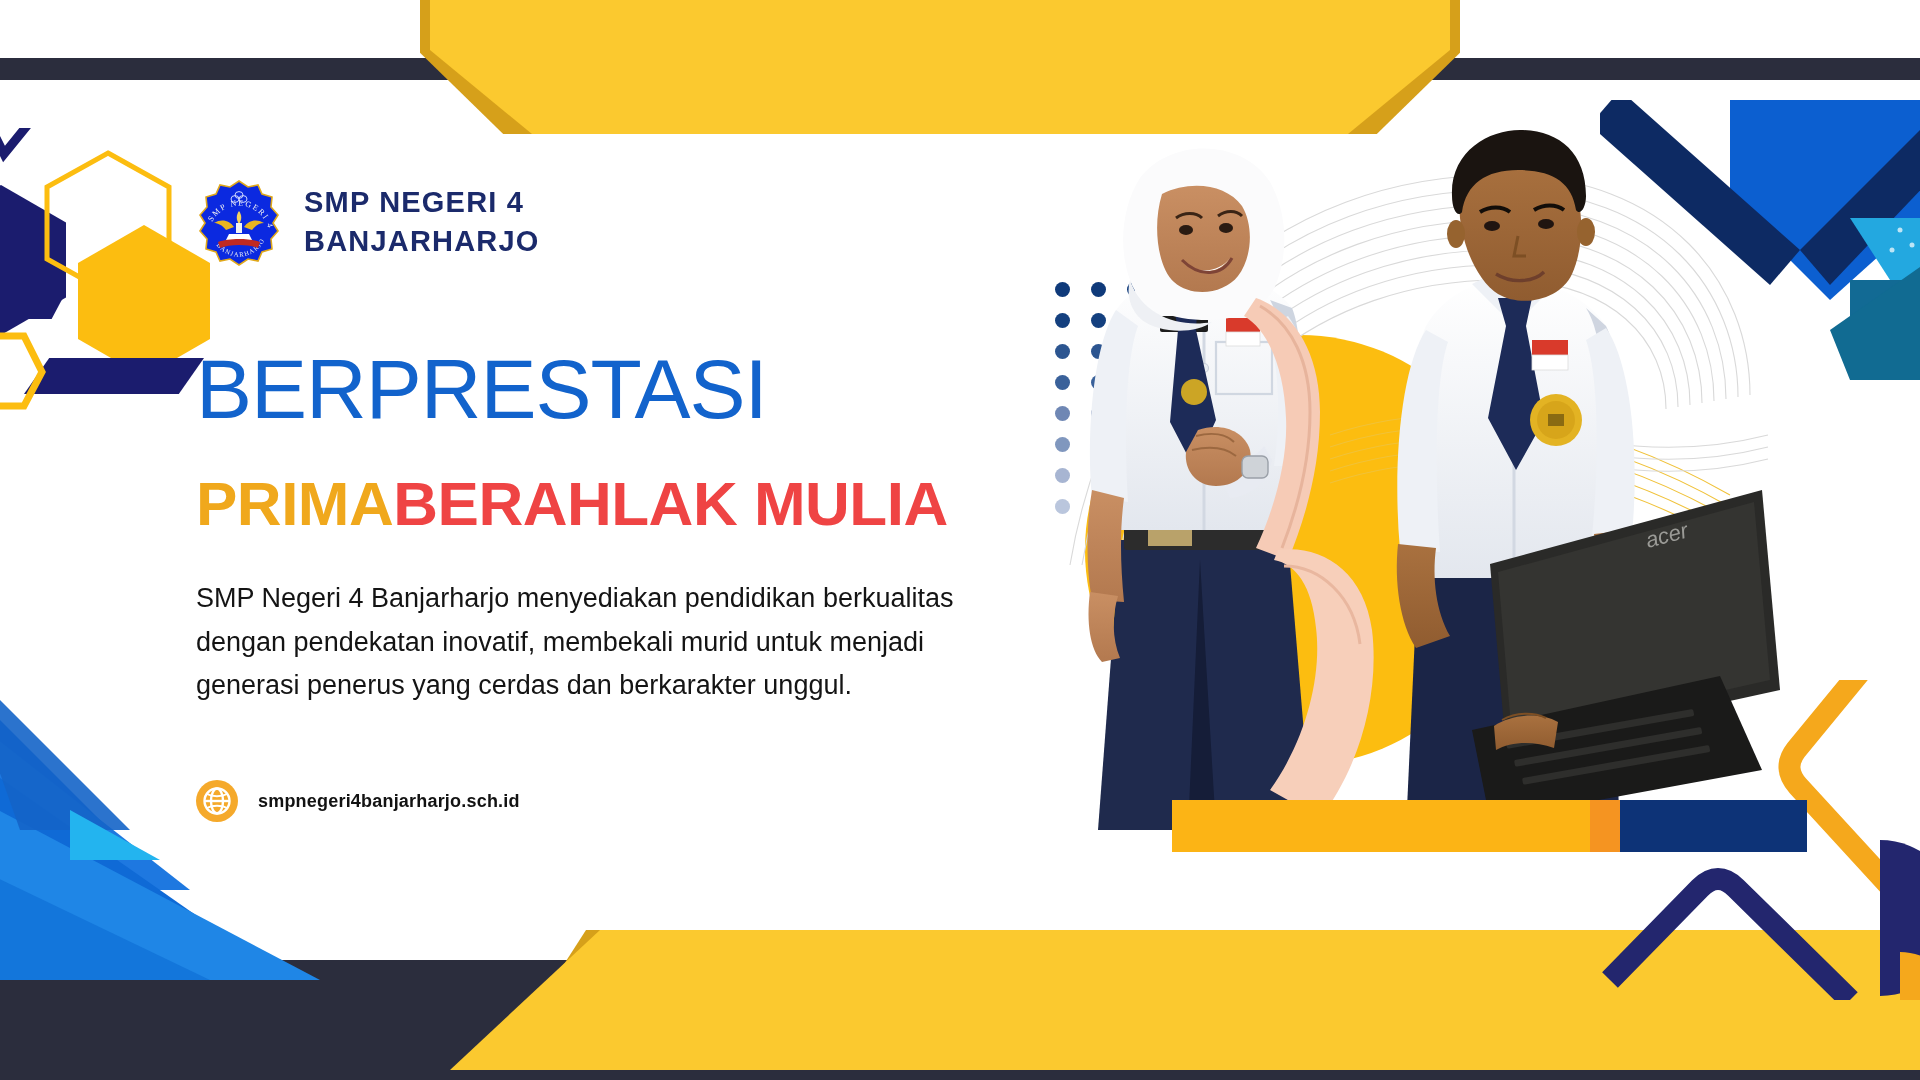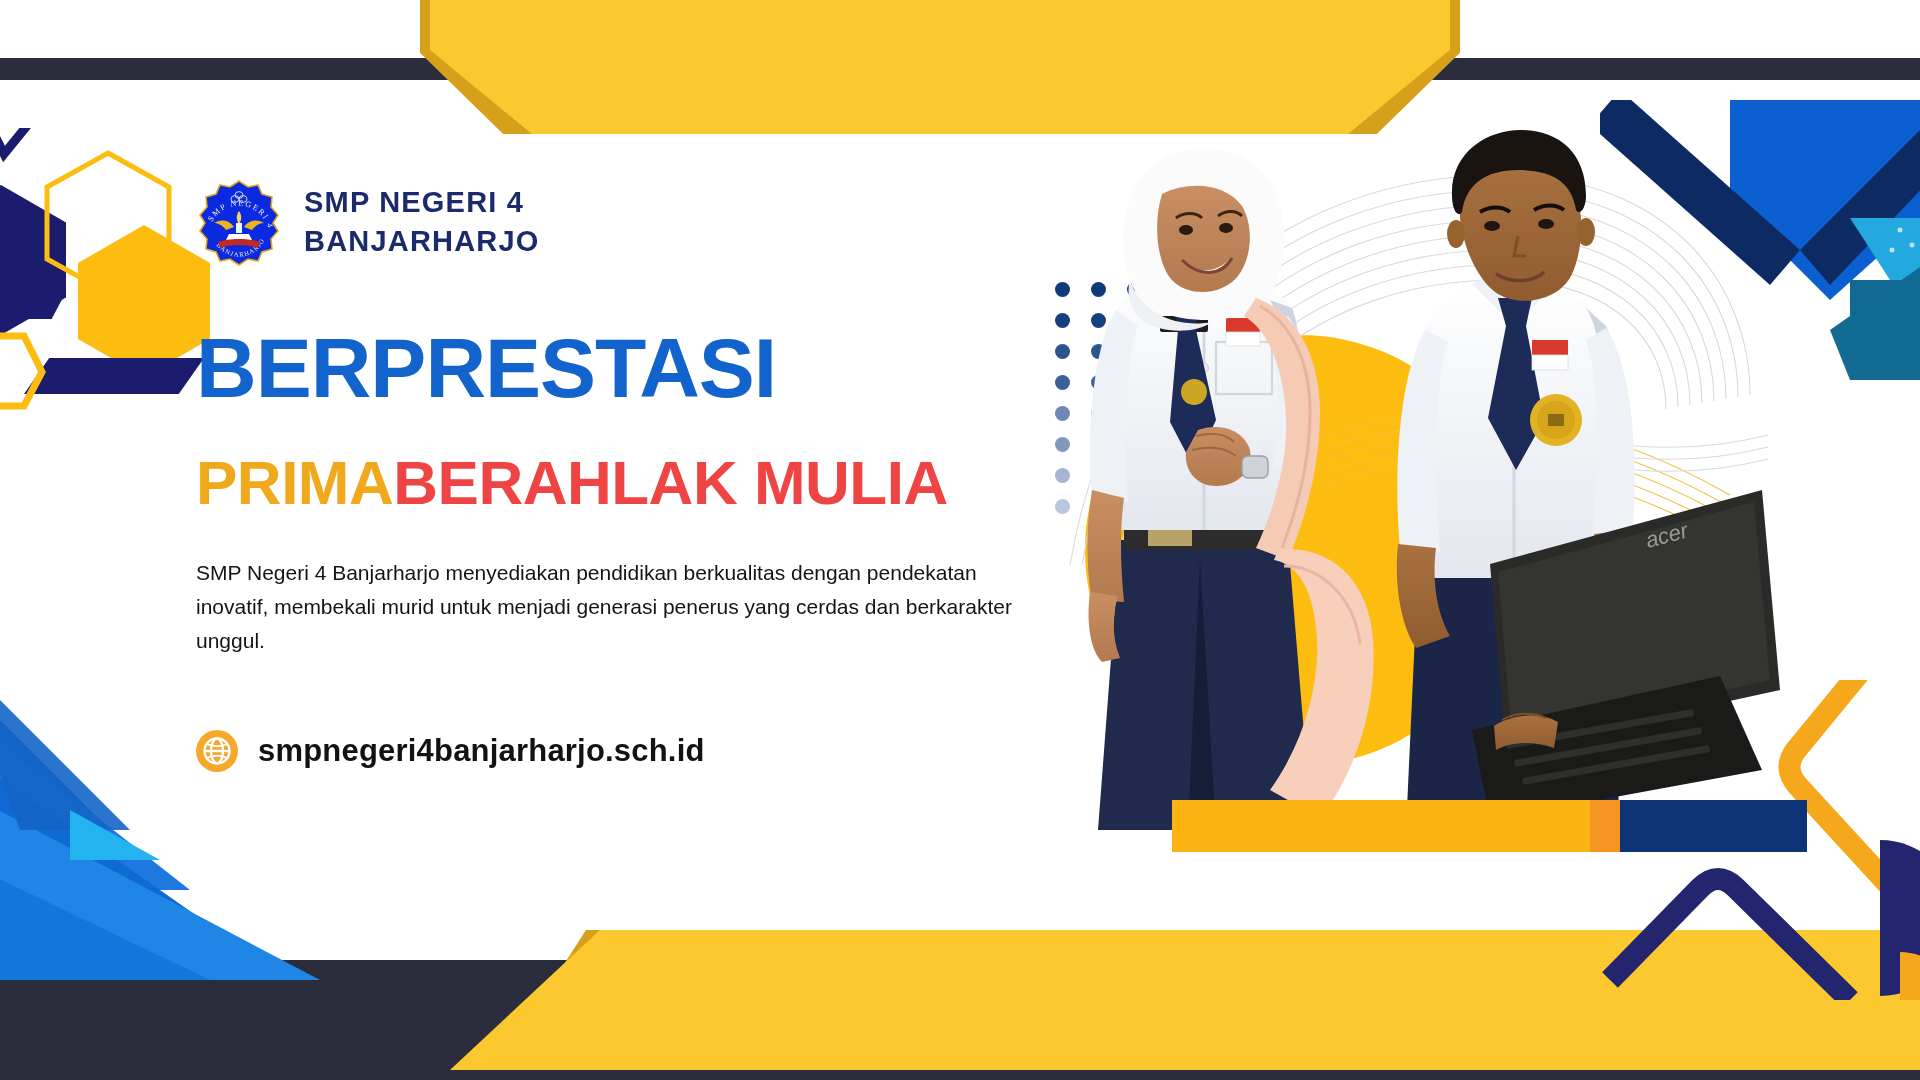--- a/index.html
+++ b/index.html
@@ -127,39 +127,39 @@
   .content { position:absolute; left:196px; top:178px; width:880px; z-index:9; }
 
   .brand-row { display:flex; align-items:center; gap:22px; margin-bottom:10px; }
   .logo-emblem { width:86px; height:88px; flex:0 0 auto; }
   .brand-name {
     font-size:29px; font-weight:bold; color:#1b2a6b; line-height:1.35;
     letter-spacing:1.2px; white-space:pre-line;
   }
 
   .headline1 {
-    margin-top:60px;
-    font-size:84px; font-weight:bold; color:#1263cc;
+    margin-top:81px;
+    font-size:84px; font-weight:normal; color:#1263cc;
     letter-spacing:-1px; line-height:1; font-stretch:condensed;
   }
   .headline2 {
     margin-top:42px;
     font-size:62px; font-weight:bold; line-height:1; letter-spacing:-0.5px;
   }
   .headline2 .hl-accent { color:#f0a81c; }
   .headline2 .hl-main { color:#ef4444; }
 
   .body-copy {
     margin-top:42px; width:830px;
-    font-size:21px; color:#141414; line-height:1.62; font-weight:400;
+    font-size:27px; color:#141414; line-height:1.62; font-weight:400;
   }
 
   .site-row { display:flex; align-items:center; gap:20px; margin-top:72px; }
   .globe { width:42px; height:42px; flex:0 0 auto; }
-  .site-url { font-size:31px; font-weight:bold; color:#121212; letter-spacing:0.2px; }
+  .site-url { font-size:18px; font-weight:bold; color:#121212; letter-spacing:0.2px; }
 </style>
 </head>
 <body>
 
 <div id="stage">
 
   <div class="bar-dark-top"></div>
   <div class="bar-dark-bottom"></div>
   <div class="white-core"></div>
 

